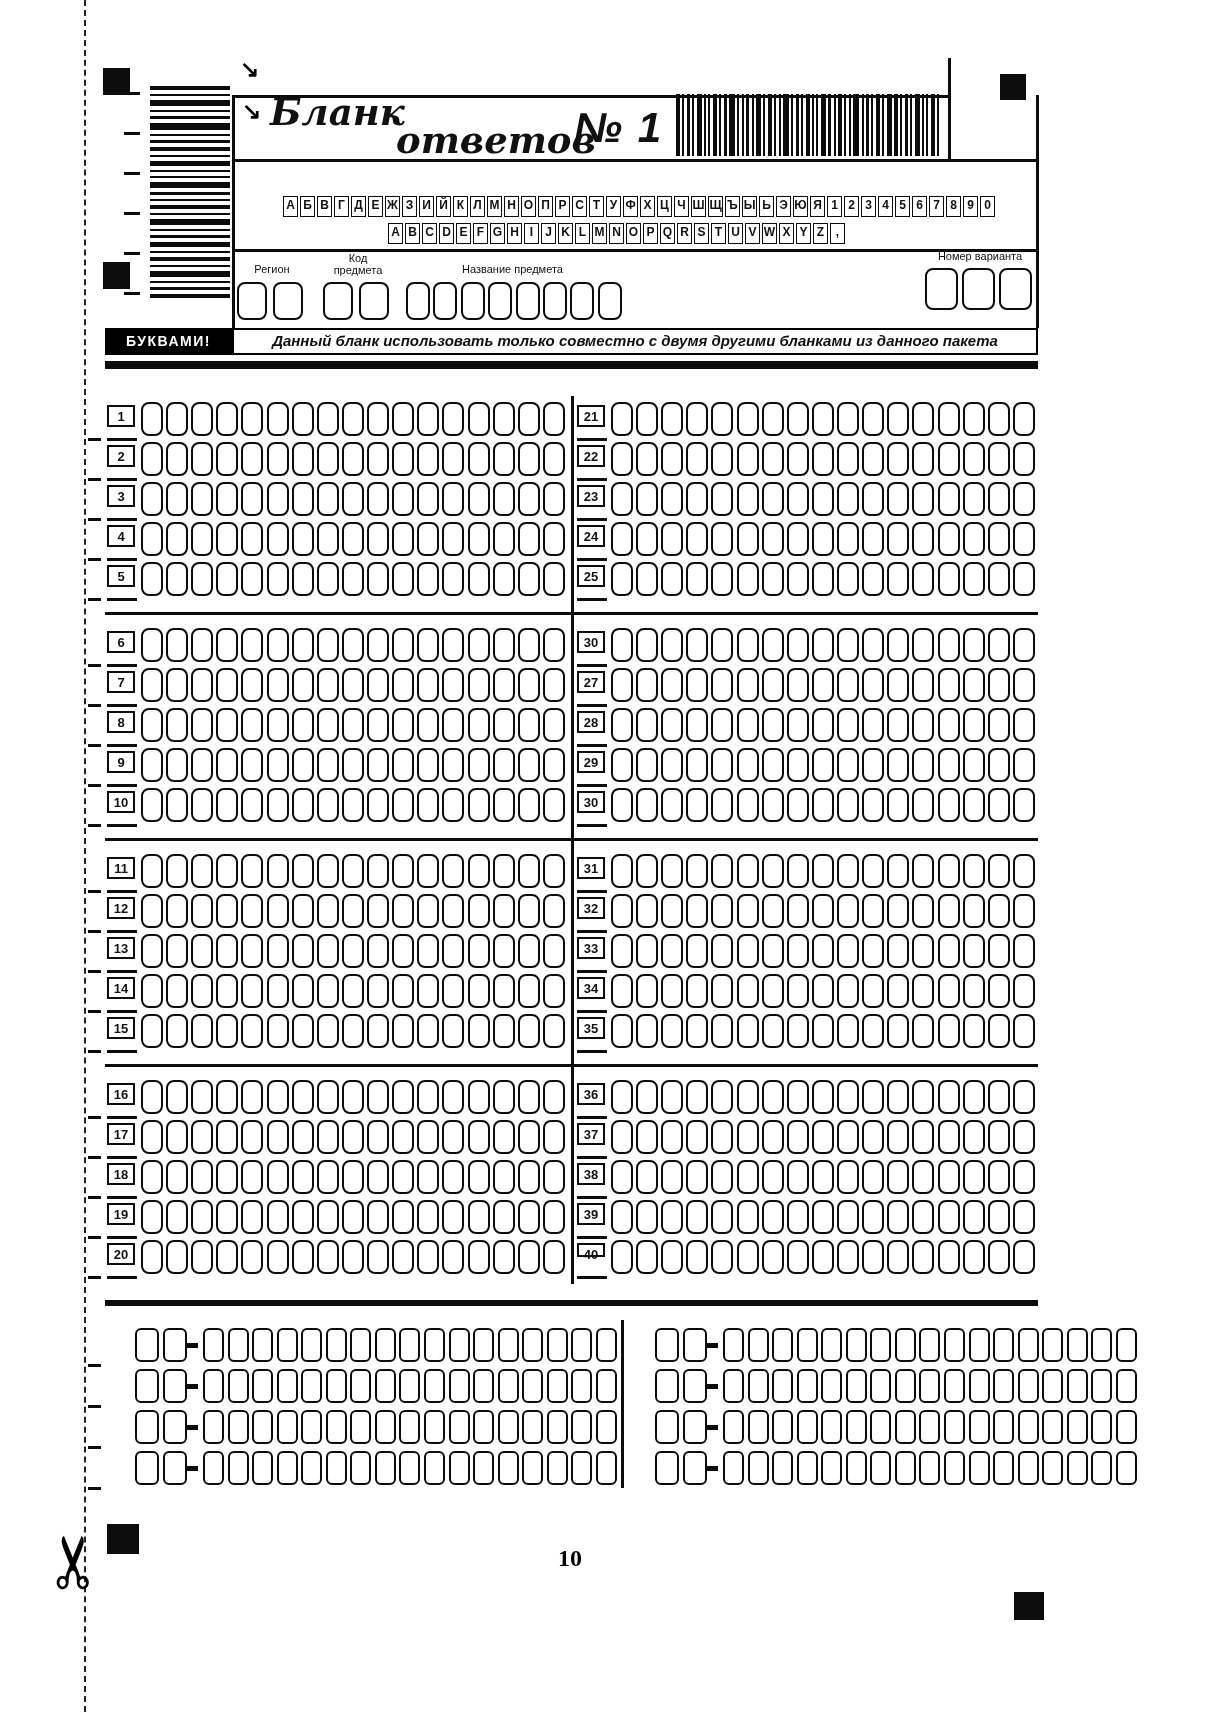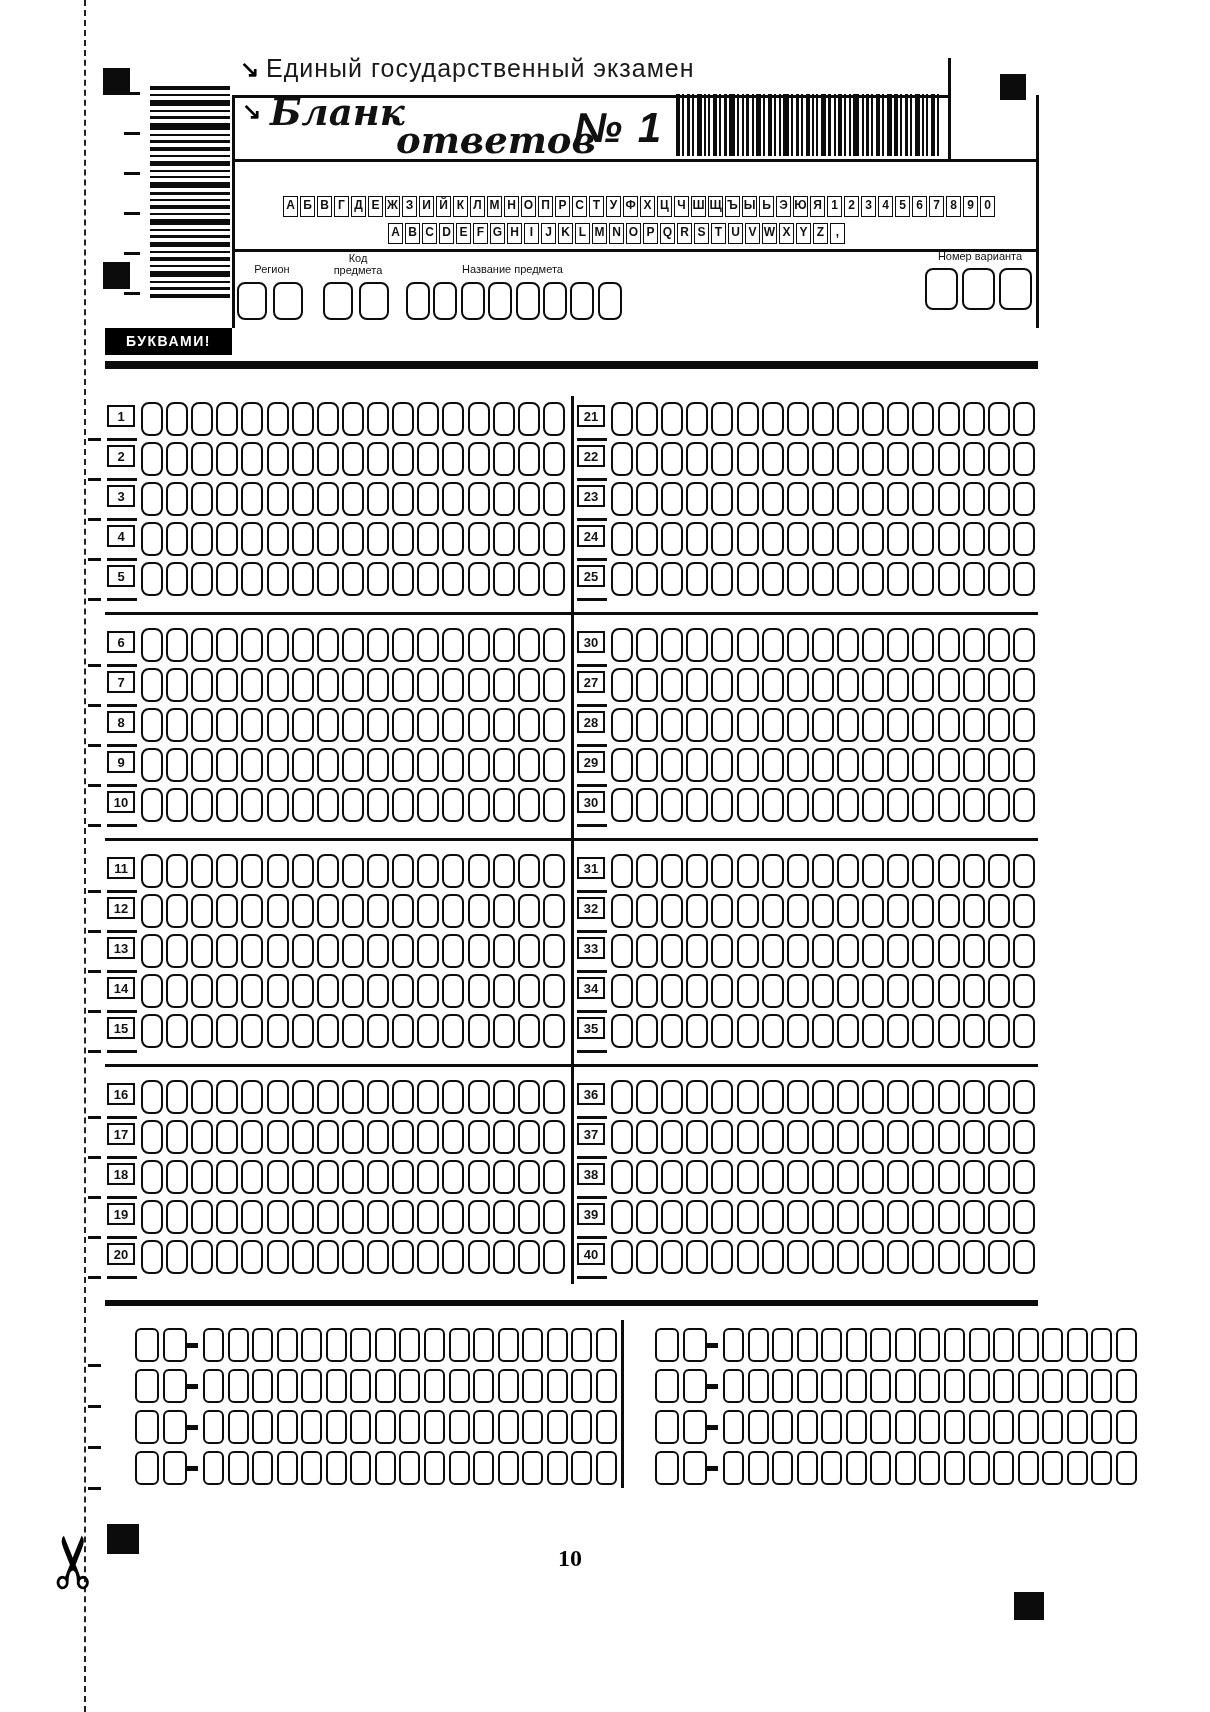--- a/index.html
+++ b/index.html
@@ -125,21 +125,20 @@
       <div style="position: absolute; left: 228.8px; top: 0px; width: 3px; height: 62px; background: rgb(12, 12, 12);"></div>
       <div style="position: absolute; left: 234.2px; top: 0px; width: 2px; height: 62px; background: rgb(12, 12, 12);"></div>
       <div style="position: absolute; left: 238.6px; top: 0px; width: 5px; height: 62px; background: rgb(12, 12, 12);"></div>
       <div style="position: absolute; left: 246px; top: 0px; width: 2px; height: 62px; background: rgb(12, 12, 12);"></div>
       <div style="position: absolute; left: 250.4px; top: 0px; width: 2px; height: 62px; background: rgb(12, 12, 12);"></div>
       <div style="position: absolute; left: 254.8px; top: 0px; width: 4px; height: 62px; background: rgb(12, 12, 12);"></div>
       <div style="position: absolute; left: 261.2px; top: 0px; width: 2px; height: 62px; background: rgb(12, 12, 12);"></div>
     </div>
 
   <div class="arrow" style="left:240px;top:56px">↘</div>
-  <div id="exam-title">Единый государственный экзамен</div>
   <div class="arrow" style="left:242px;top:98px">↘</div>
   <div id="t-blank">Бланк</div>
   <div id="t-otv">ответов</div>
   <div id="t-num">№ 1</div>
 
   <div class="hline" style="left:232px;top:95px;width:716px;height:2.5px"></div>
   <div class="hline" style="left:232px;top:159px;width:806px;height:2.5px"></div>
   <div class="hline" style="left:232px;top:249px;width:806px;height:2.5px"></div>
   <div class="vline" style="left:232px;top:95px;width:2.5px;height:233px"></div>
   <div class="vline" style="left:1036px;top:95px;width:2.5px;height:233px"></div>
@@ -222,20 +221,21 @@
   <div class="lbl" style="left:224px;top:263px;width:96px">Регион</div>
   <div class="lbl" style="left:310px;top:252px;width:96px">
     <span>Код</span><br>
     <span>предмета</span>
   </div>
   <div class="lbl" style="left:400px;top:263px;width:225px">Название предмета</div>
   <div class="lbl" style="left:915px;top:250px;width:130px">Номер варианта</div>
 
 
   <div id="att-label">БУКВАМИ!</div>
+  <div id="att-text">Данный бланк использовать только совместно с двумя другими бланками из данного пакета</div>
   <div class="hline" style="left:105px;top:361px;width:933px;height:8px"></div>
 
 
   <div class="hline" style="left:105px;top:1300px;width:933px;height:6px"></div>
 
   <div id="page-number">10</div>
 
 <div class="cell" style="left: 237px; top: 282px; width: 30px; height: 38px;"></div>
     <div class="cell" style="left: 273px; top: 282px; width: 30px; height: 38px;"></div>
     <div class="cell" style="left: 323px; top: 282px; width: 30px; height: 38px;"></div>
@@ -1005,21 +1005,21 @@
     <div class="cell" style="left: 786.84px; top: 1200px; width: 22px; height: 34px;"></div>
     <div class="cell" style="left: 811.96px; top: 1200px; width: 22px; height: 34px;"></div>
     <div class="cell" style="left: 837.08px; top: 1200px; width: 22px; height: 34px;"></div>
     <div class="cell" style="left: 862.2px; top: 1200px; width: 22px; height: 34px;"></div>
     <div class="cell" style="left: 887.32px; top: 1200px; width: 22px; height: 34px;"></div>
     <div class="cell" style="left: 912.44px; top: 1200px; width: 22px; height: 34px;"></div>
     <div class="cell" style="left: 937.56px; top: 1200px; width: 22px; height: 34px;"></div>
     <div class="cell" style="left: 962.68px; top: 1200px; width: 22px; height: 34px;"></div>
     <div class="cell" style="left: 987.8px; top: 1200px; width: 22px; height: 34px;"></div>
     <div class="cell" style="left: 1012.92px; top: 1200px; width: 22px; height: 34px;"></div>
-    <div class="numbox" style="left: 577px; top: 1243px; width: 28px; height: 22px;">40</div>
+    <div class="numbox" style="left: 577px; top: 1243px; width: 28px; height: 14px;">40</div>
     <div class="uline" style="left: 577px; top: 1276px; width: 30px; height: 3px;"></div>
     <div class="cell" style="left: 611px; top: 1240px; width: 22px; height: 34px;"></div>
     <div class="cell" style="left: 636.12px; top: 1240px; width: 22px; height: 34px;"></div>
     <div class="cell" style="left: 661.24px; top: 1240px; width: 22px; height: 34px;"></div>
     <div class="cell" style="left: 686.36px; top: 1240px; width: 22px; height: 34px;"></div>
     <div class="cell" style="left: 711.48px; top: 1240px; width: 22px; height: 34px;"></div>
     <div class="cell" style="left: 736.6px; top: 1240px; width: 22px; height: 34px;"></div>
     <div class="cell" style="left: 761.72px; top: 1240px; width: 22px; height: 34px;"></div>
     <div class="cell" style="left: 786.84px; top: 1240px; width: 22px; height: 34px;"></div>
     <div class="cell" style="left: 811.96px; top: 1240px; width: 22px; height: 34px;"></div>

